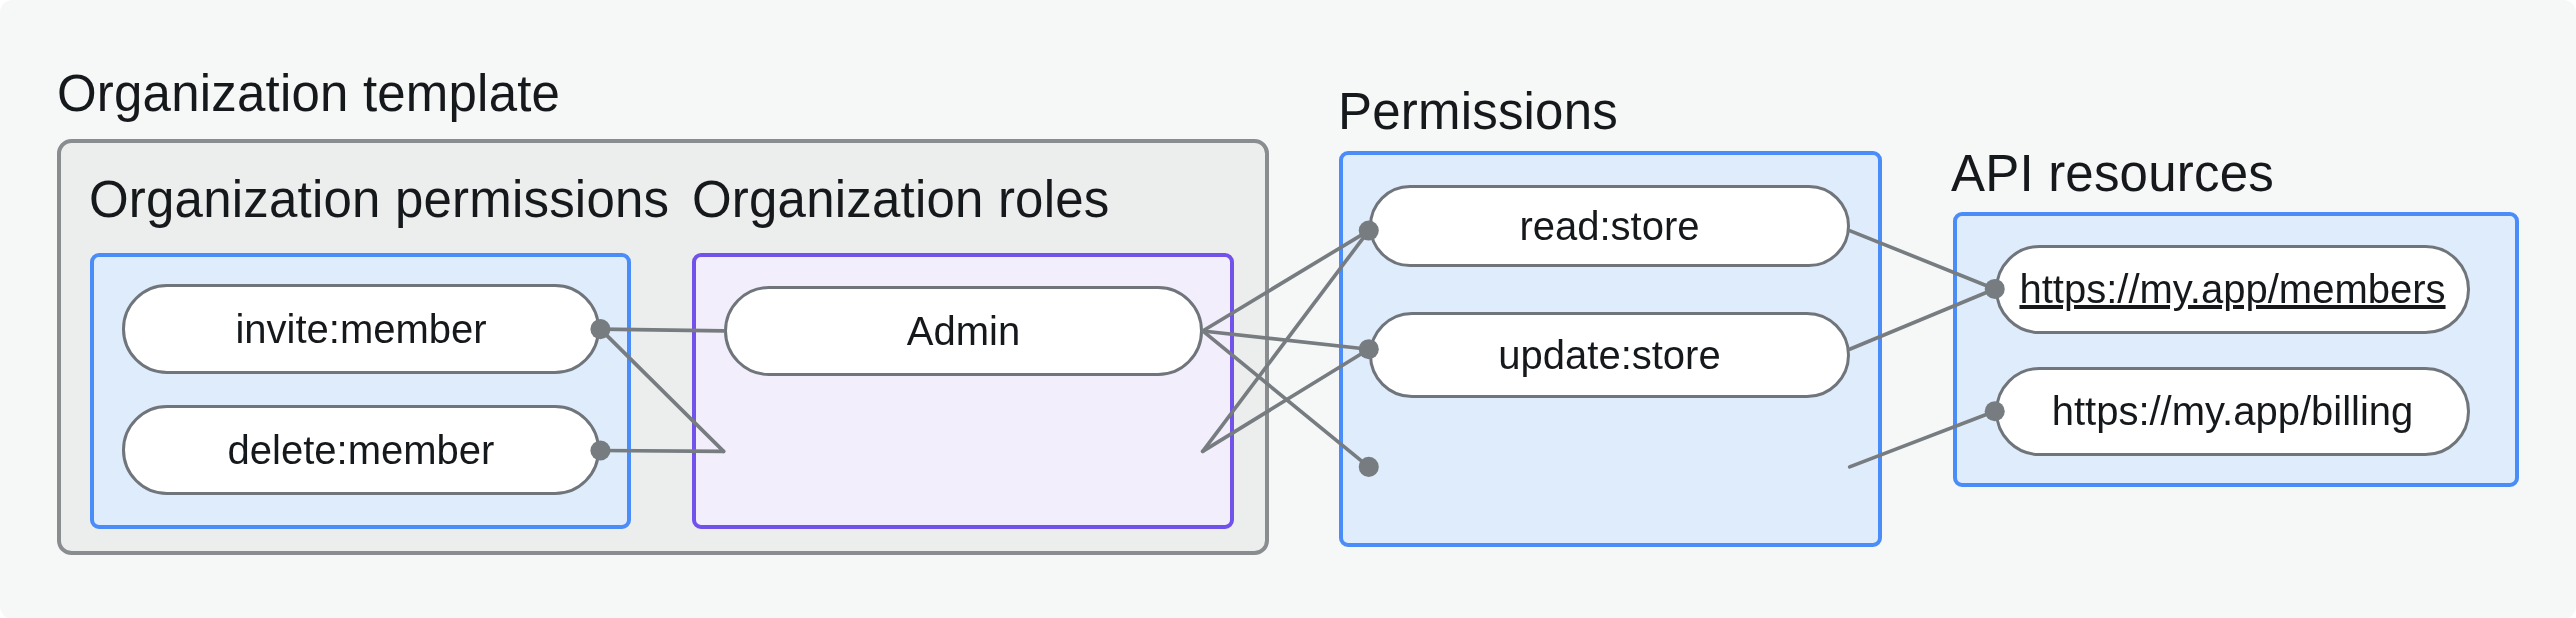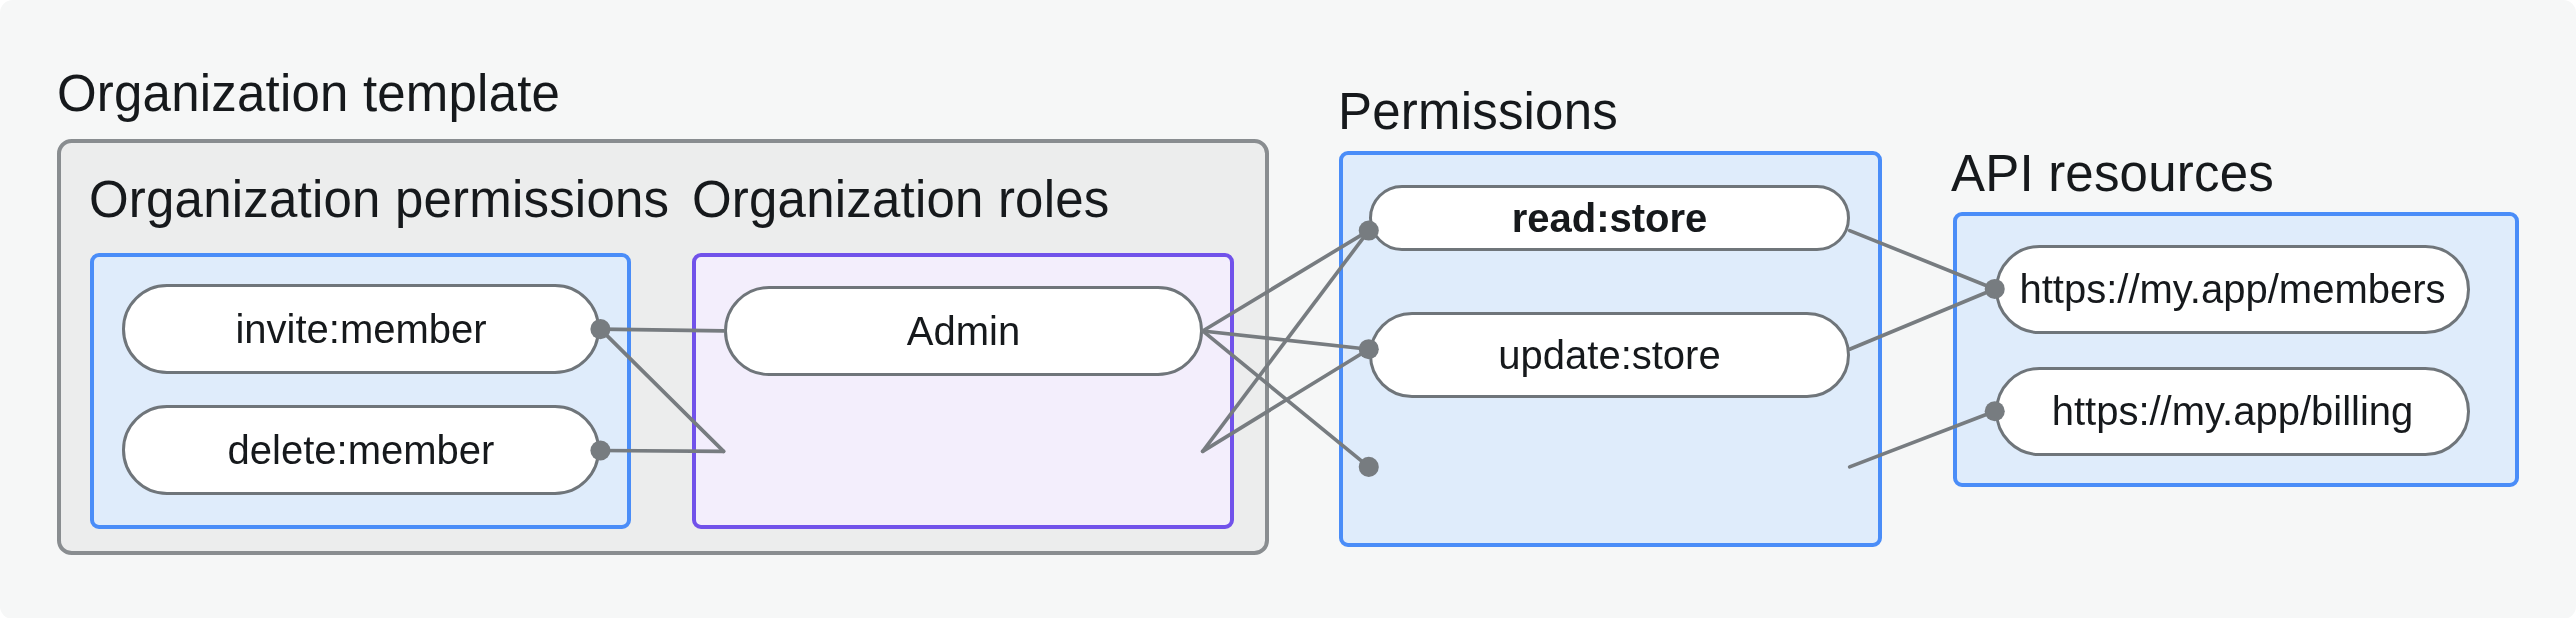--- a/index.html
+++ b/index.html
@@ -75,24 +75,24 @@
   <div class="group-box blue-box" id="org-permissions-box"></div>
   <div class="group-box" id="org-roles-box"></div>
   <div class="group-box blue-box" id="permissions-box"></div>
   <div class="group-box blue-box" id="api-resources-box"></div>
 
   <div class="pill" style="left:122px;top:284px;width:478px;height:90px;">invite:member</div>
   <div class="pill" style="left:122px;top:405px;width:478px;height:90px;">delete:member</div>
 
   <div class="pill" style="left:724px;top:286px;width:479px;height:90px;text-align:center;">Admin</div>
 
-  <div class="pill" style="left:1369px;top:185px;width:481px;height:66px;font-weight:bold;">read:store</div>
+  <div class="pill" style="left:1369px;top:185px;width:481px;height:82px;">read:store</div>
   <div class="pill" style="left:1369px;top:312px;width:481px;height:86px;">update:store</div>
 
-  <div class="pill" style="left:1995px;top:245px;width:475px;height:89px;">https://my.app/members</div>
+  <div class="pill" style="left:1995px;top:245px;width:475px;height:89px;text-decoration:underline;">https://my.app/members</div>
   <div class="pill" style="left:1995px;top:367px;width:475px;height:89px;">https://my.app/billing</div>
 
   <svg id="edges-svg" viewBox="0 0 2823 678" width="2576" height="619">
       <line x1="658" y1="360.5" x2="793" y2="362.5" stroke="#777C80" stroke-width="4" stroke-linecap="round"></line>
       <line x1="658" y1="360.5" x2="793" y2="494.5" stroke="#777C80" stroke-width="4" stroke-linecap="round"></line>
       <line x1="658" y1="493.5" x2="793" y2="494.5" stroke="#777C80" stroke-width="4" stroke-linecap="round"></line>
       <line x1="1318" y1="362.5" x2="1500" y2="252.5" stroke="#777C80" stroke-width="4" stroke-linecap="round"></line>
       <line x1="1318" y1="362.5" x2="1500" y2="382.5" stroke="#777C80" stroke-width="4" stroke-linecap="round"></line>
       <line x1="1318" y1="362.5" x2="1500" y2="511.5" stroke="#777C80" stroke-width="4" stroke-linecap="round"></line>
       <line x1="1318" y1="494.5" x2="1500" y2="252.5" stroke="#777C80" stroke-width="4" stroke-linecap="round"></line>

